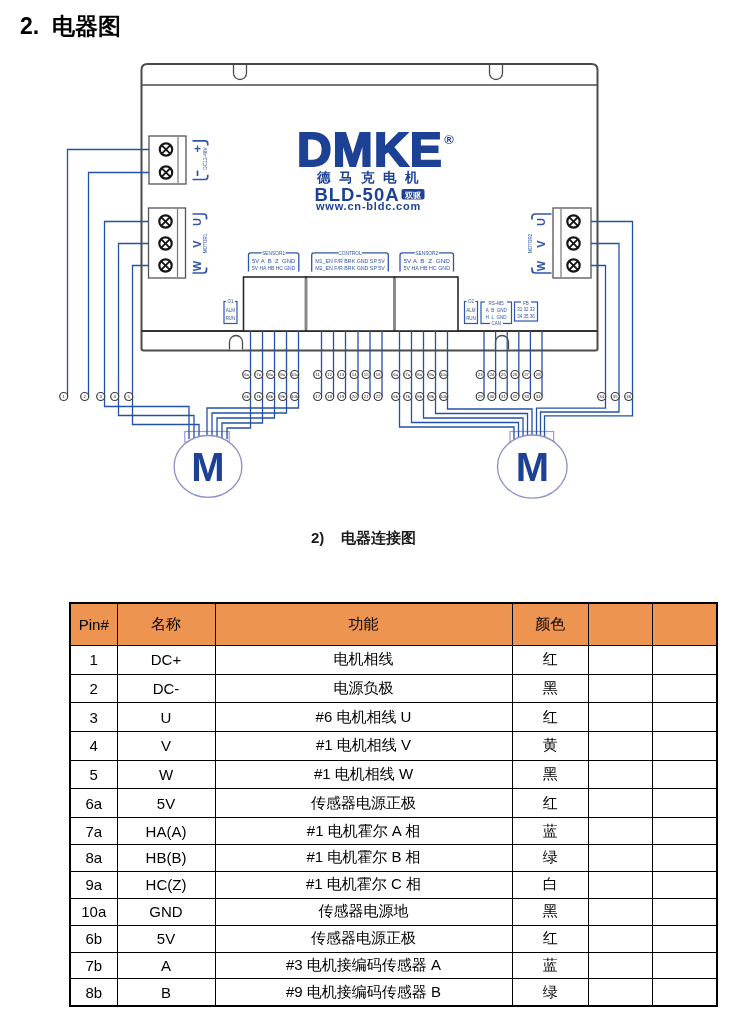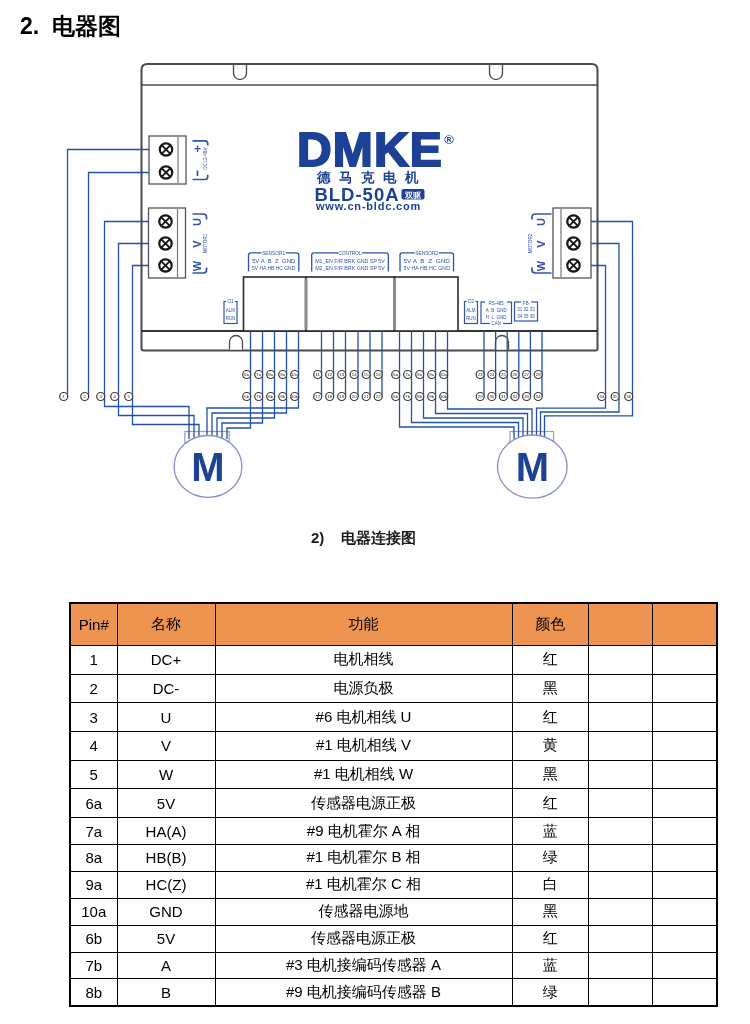--- a/index.html
+++ b/index.html
@@ -318,21 +318,21 @@
           <td>6a</td>
           <td>5V</td>
           <td>传感器电源正极</td>
           <td>红</td>
           <td></td>
           <td></td>
         </tr>
 <tr style="height:26.9px">
           <td>7a</td>
           <td>HA(A)</td>
-          <td>#9 电机霍尔 A 相</td>
+          <td>#1 电机霍尔 A 相</td>
           <td>蓝</td>
           <td></td>
           <td></td>
         </tr>
 <tr style="height:26.9px">
           <td>8a</td>
           <td>HB(B)</td>
           <td>#1 电机霍尔 B 相</td>
           <td>绿</td>
           <td></td>

